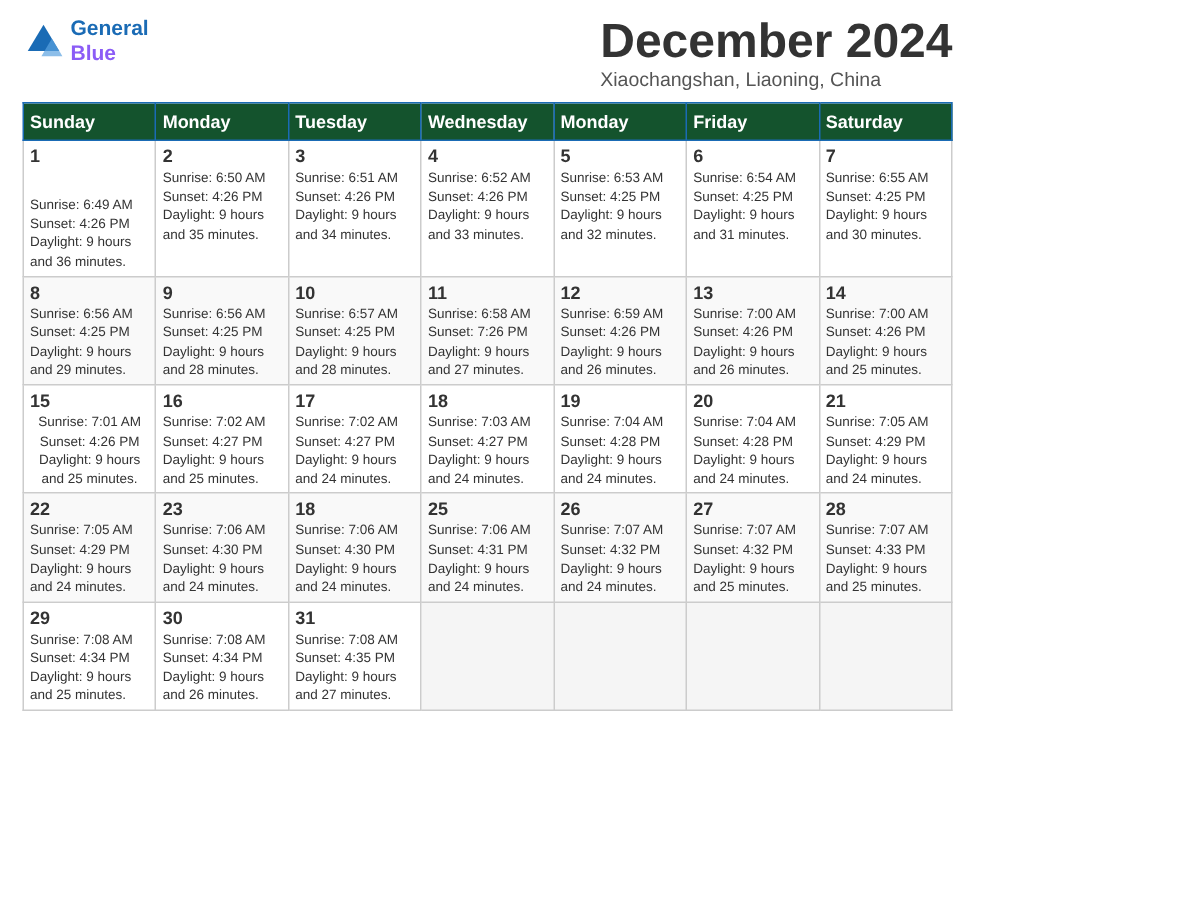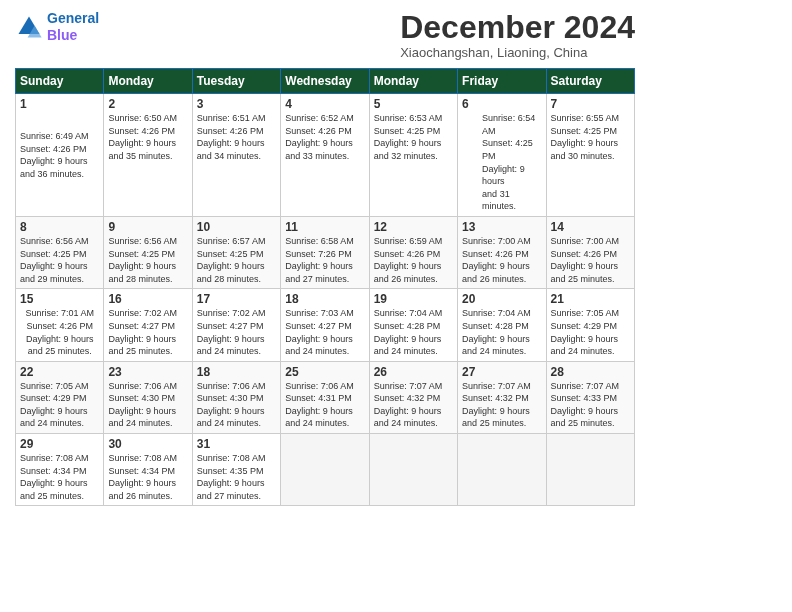--- a/index.html
+++ b/index.html
@@ -149,21 +149,21 @@
           </td>
           <td>
             <span class="day-num">5</span>
             <div class="day-info" style="white-space: pre-line;">Sunrise: 6:53 AM
 Sunset: 4:25 PM
 Daylight: 9 hours
 and 32 minutes.</div>
           </td>
           <td>
             <span class="day-num">6</span>
-            <div class="day-info" style="white-space: pre-line; margin-left: 20px;">Sunrise: 6:54 AM
+            <div class="day-info" style="white-space: pre-line;">Sunrise: 6:54 AM
 Sunset: 4:25 PM
 Daylight: 9 hours
 and 31 minutes.</div>
           </td>
           <td>
             <span class="day-num">7</span>
             <div class="day-info" style="white-space: pre-line;">Sunrise: 6:55 AM
 Sunset: 4:25 PM
 Daylight: 9 hours
 and 30 minutes.</div>

